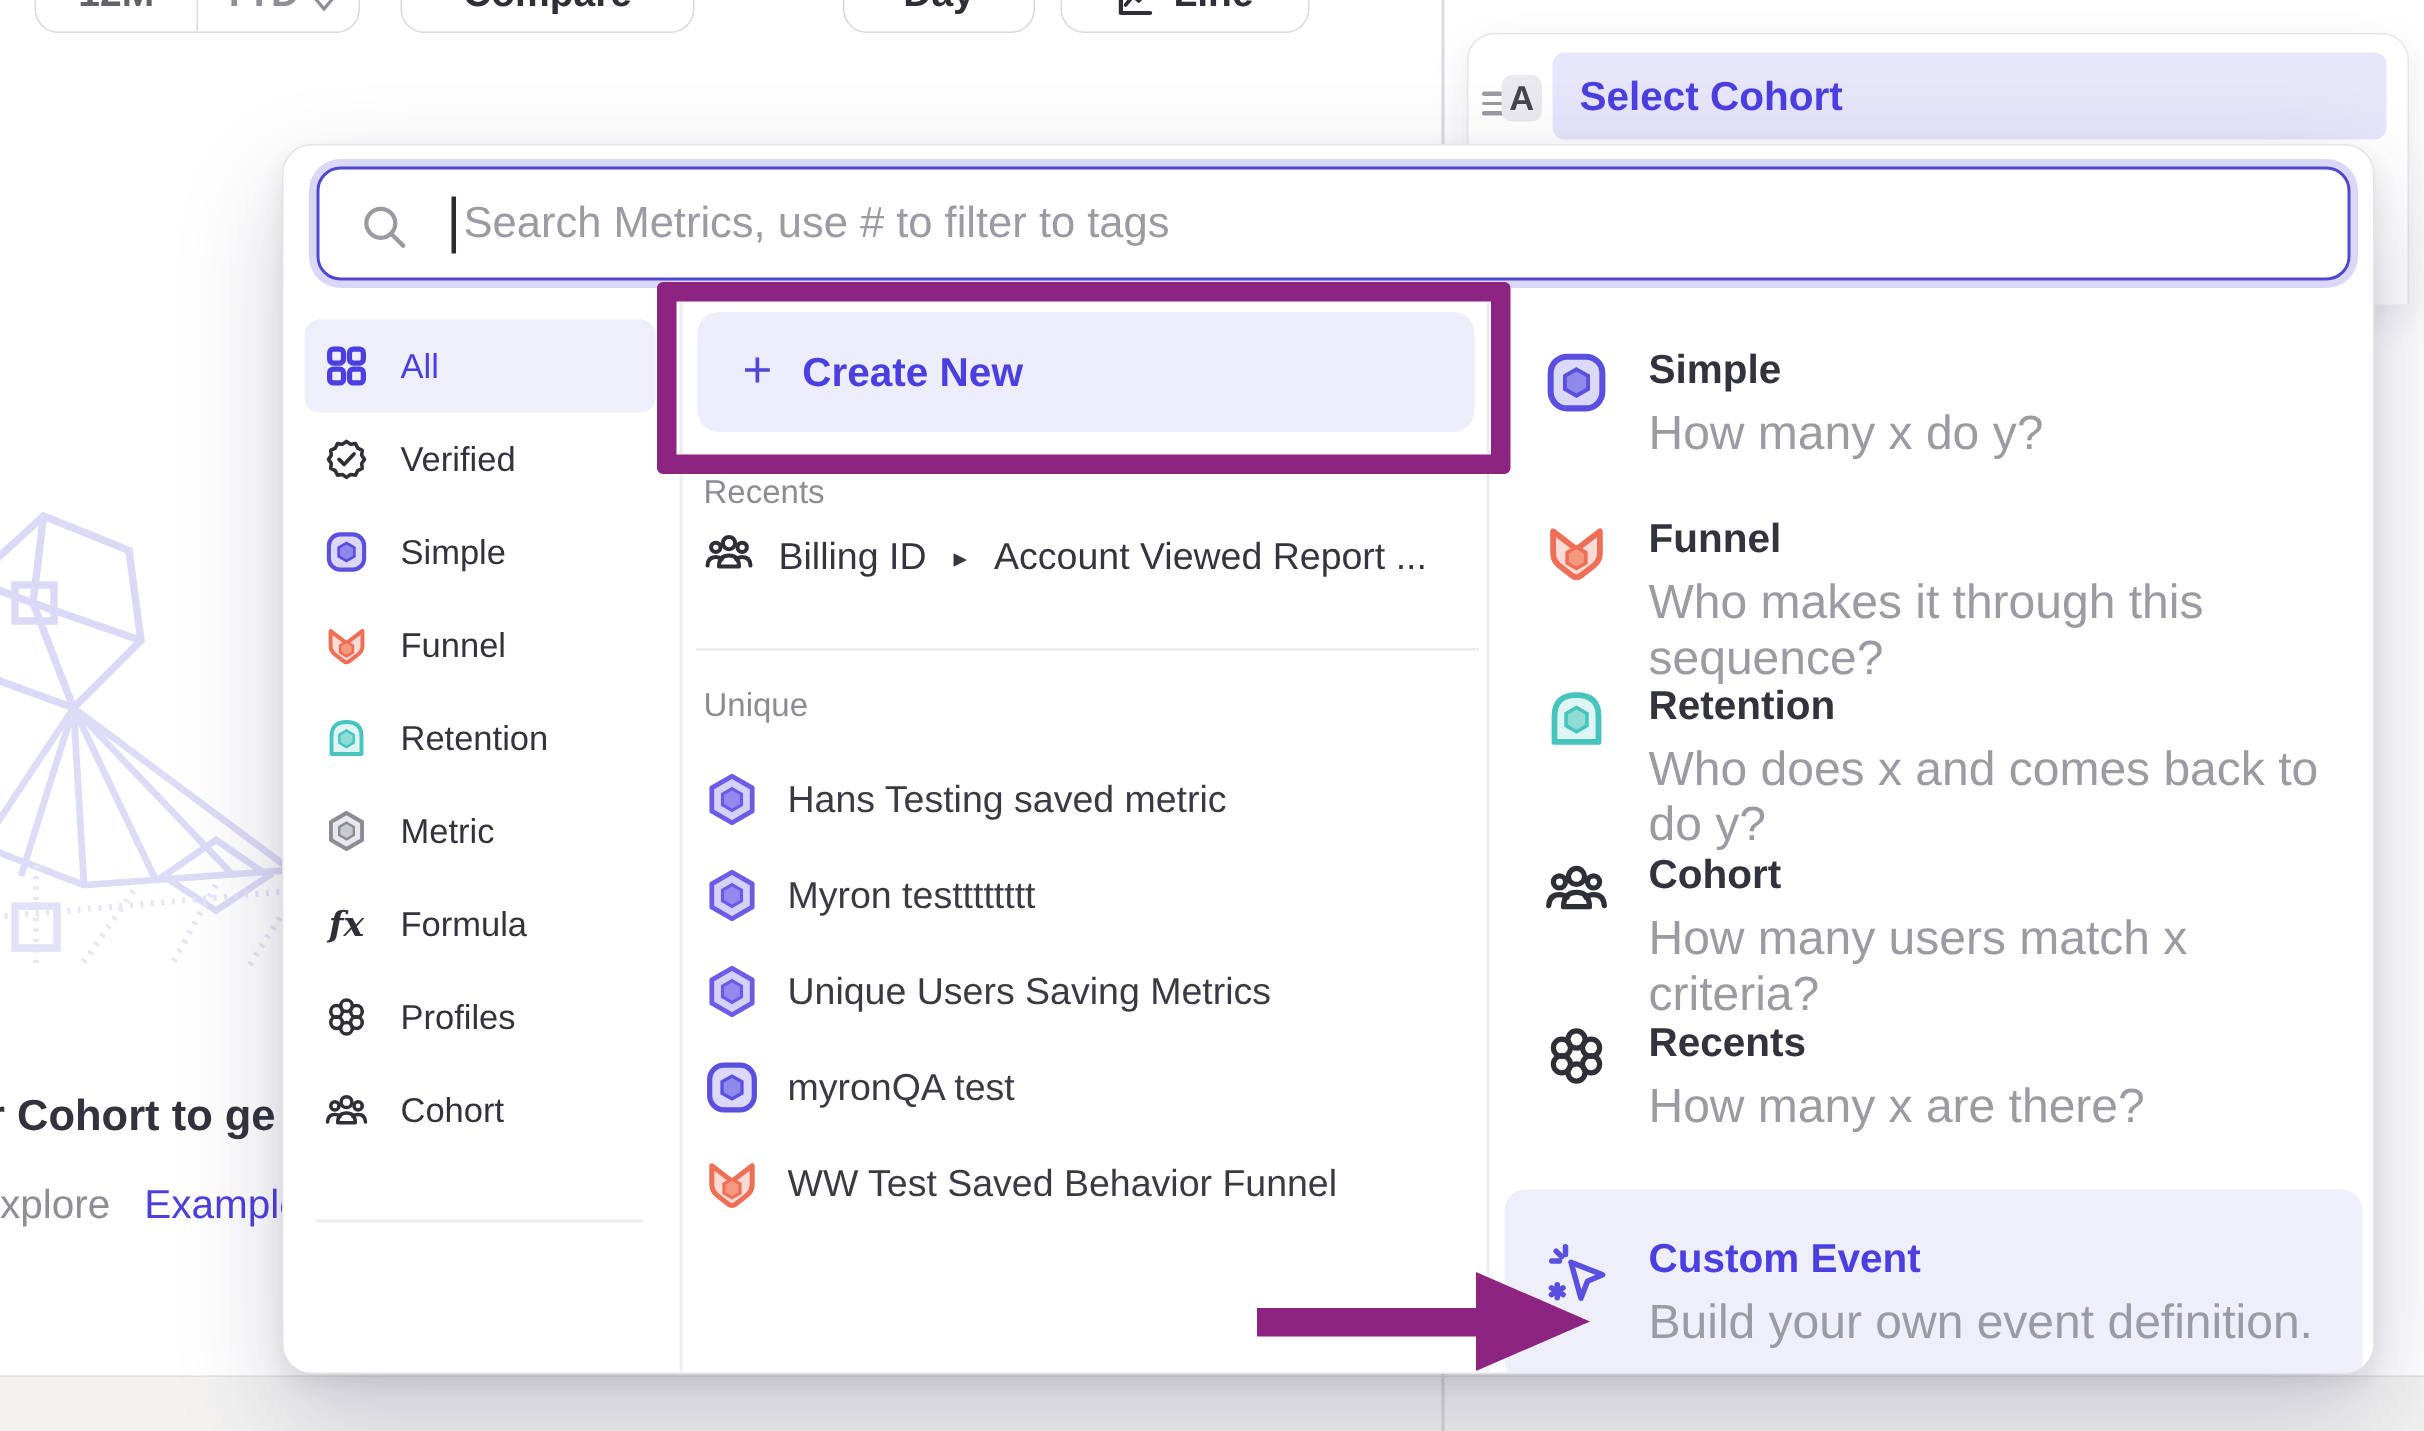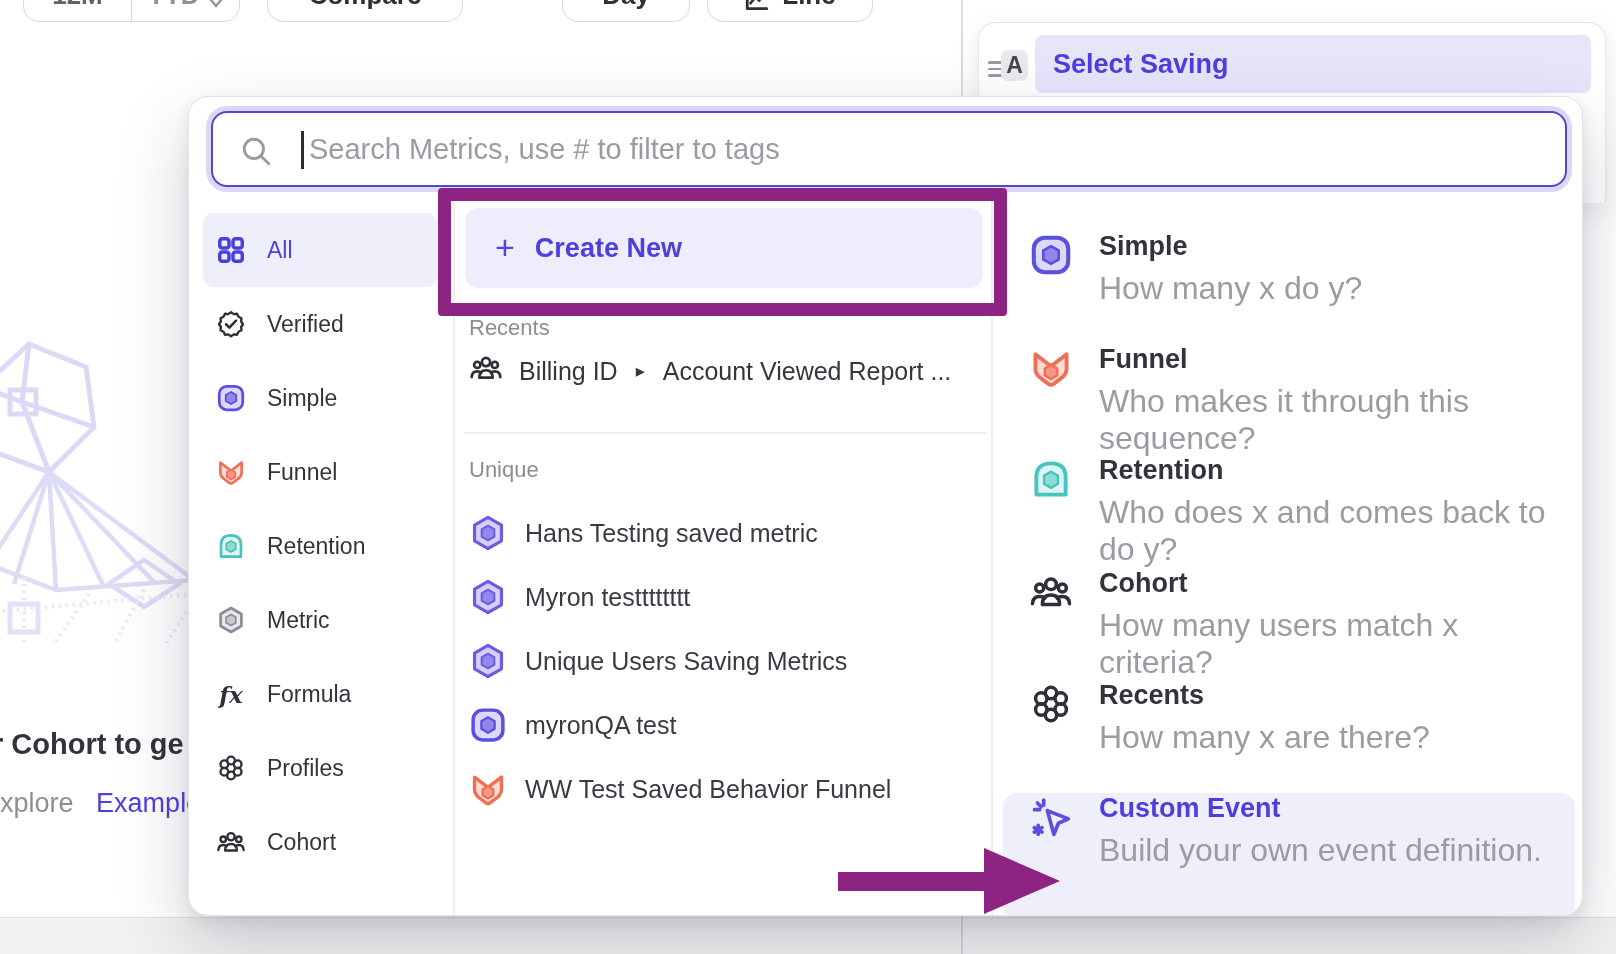--- a/index.html
+++ b/index.html
@@ -50,21 +50,21 @@
           padding:0 20px 0 96px;box-sizing:border-box;font-family:"Liberation Sans",sans-serif;
           font-size:29px;color:#33333d;}
   .search input::placeholder{color:#9b9ba4;}
   .search .mag{position:absolute;left:26px;top:21px;}
   .search .caret{position:absolute;left:88px;top:18px;width:2.5px;height:38px;background:#2b2b33;}
 
   .vdiv{position:absolute;width:1.5px;background:#ededf1;}
 
   
   .sidebar{position:absolute;left:14px;top:116px;width:234px;}
-  .srow{display:flex;align-items:center;gap:20px;height:74px;padding-left:12px;box-sizing:border-box;
+  .srow{display:flex;align-items:center;gap:20px;height:62px;padding-left:12px;box-sizing:border-box;
         font-size:23px;font-weight:500;color:#33333d;border-radius:10px;cursor:pointer;}
   .srow.sel{background:#efeefb;color:#4c3fe0;}
   .srow .ic{width:32px;height:32px;display:flex;align-items:center;justify-content:center;flex:none;}
   .sdivider{height:1.5px;background:#ececf0;margin:42px 8px 0 8px;}
   .spartial{margin-top:26px;}
 
   .fx{font-family:"DejaVu Serif",serif;font-style:italic;font-size:23px;color:#2f2f38;line-height:1;font-weight:bold;}
 
   
   .createbtn{position:absolute;left:276px;top:111px;width:518px;height:80px;background:#eeedfb;border-radius:14px;
@@ -78,21 +78,21 @@
   .mrow{position:absolute;left:280px;display:flex;align-items:center;gap:18px;height:44px;cursor:pointer;
         font-size:25px;font-weight:500;color:#3a3a44;white-space:nowrap;}
   .mrow .ic{width:38px;height:38px;flex:none;}
 
   
   .trow{position:absolute;left:814px;width:572px;display:flex;gap:26px;padding:10px 0 10px 26px;
         box-sizing:border-box;border-radius:14px;cursor:pointer;}
   .trow .ic{width:44px;height:44px;flex:none;margin-top:2px;}
   .trow .tt{font-size:27px;font-weight:600;color:#33333d;}
   .trow .td{font-size:32px;color:#9b9ba4;margin-top:8px;}
-  .trow.hl{background:#efeefb;padding-top:0;height:128px;}
+  .trow.hl{background:#efeefb;padding-top:31px;height:128px;}
   .trow.hl .tt{color:#4c3fe0;}
 
   
   .annobox{position:absolute;left:438px;top:188px;width:569px;height:128px;border:13px solid #8e2482;
            border-radius:4px;box-sizing:border-box;z-index:30;pointer-events:none;}
   .annoarrow{position:absolute;left:830px;top:840px;z-index:30;pointer-events:none;}
 </style>
 </head>
 <body>
 
@@ -125,21 +125,21 @@
     <span>Line</span>
   </div>
 
   <div class="rpanel">
     <div class="draghandle">
         <i></i>
         <i></i>
         <i></i>
       </div>
     <div class="abadge">A</div>
-    <div class="selpill">Select Saving</div>
+    <div class="selpill">Select Cohort</div>
   </div>
 
   <svg class="decor" width="200" height="312" viewBox="0 0 200 312">
     <g stroke="#dbdaf6" stroke-width="5" fill="none">
       <polygon points="35,12 92,35 100,95 55,140 -5,118 -12,55"></polygon>
       <polyline points="35,12 28,70 55,140"></polyline>
       <polyline points="-12,55 28,70 100,95"></polyline>
       <rect x="16" y="58" width="26" height="24"></rect>
     </g>
     <g stroke="#dddcf7" stroke-width="4.5" fill="none">

